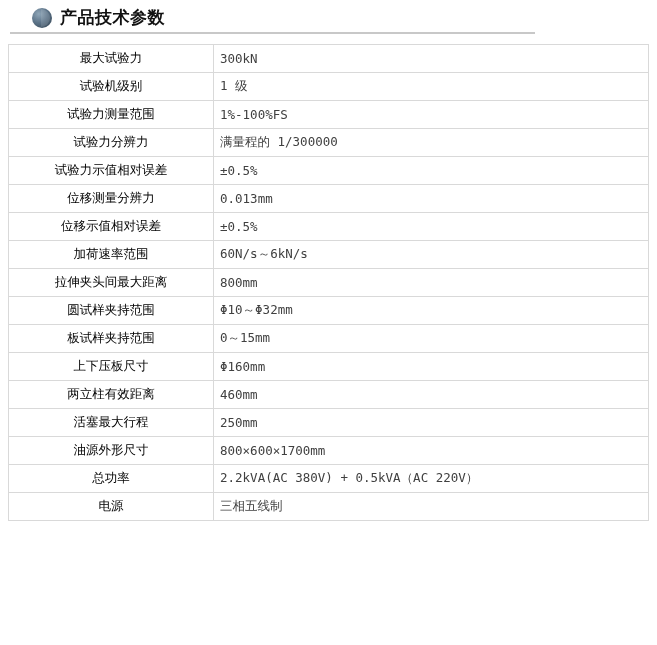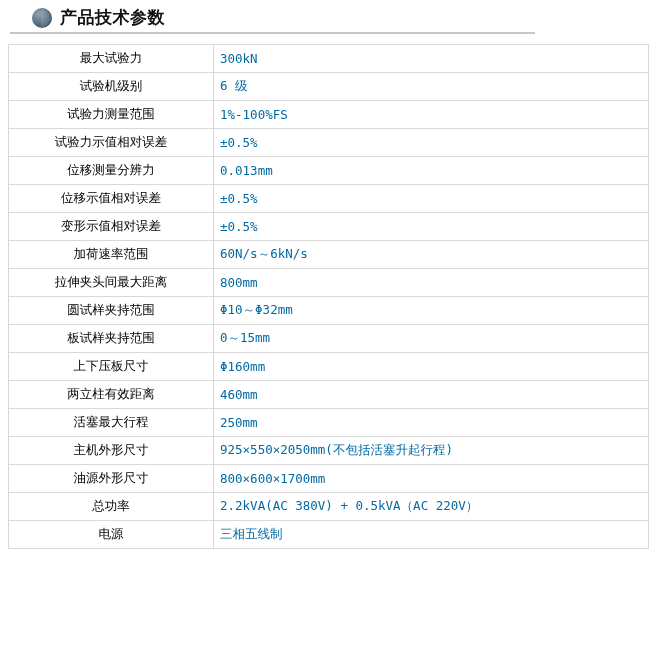--- a/index.html
+++ b/index.html
@@ -80,21 +80,21 @@
     width: 192px;
     text-align: center;
     font-family: "Liberation Sans", sans-serif;
     font-size: 12.5px;
     color: #000;
   }
   td.value {
     padding-left: 12px;
     font-family: "DejaVu Sans Mono", monospace;
     font-size: 11.5px;
-    color: #0369a1;
+    color: #404040;
     letter-spacing: 0px;
   }
 </style>
 </head>
 <body>
 
 <div class="page">
 
   <div class="header">
     <span class="header-icon">
@@ -105,40 +105,40 @@
 
   <div class="table-wrap">
     <table class="spec">
       <tbody>
         <tr>
           <td class="label">最大试验力</td>
           <td class="value">300kN</td>
         </tr>
         <tr>
           <td class="label">试验机级别</td>
-          <td class="value">6 级</td>
+          <td class="value">1 级</td>
         </tr>
         <tr>
           <td class="label">试验力测量范围</td>
           <td class="value">1%-100%FS</td>
+        </tr>
+        <tr>
+          <td class="label">试验力分辨力</td>
+          <td class="value">满量程的 1/300000</td>
         </tr>
         <tr>
           <td class="label">试验力示值相对误差</td>
           <td class="value">±0.5%</td>
         </tr>
         <tr>
           <td class="label">位移测量分辨力</td>
           <td class="value">0.013mm</td>
         </tr>
         <tr>
           <td class="label">位移示值相对误差</td>
-          <td class="value">±0.5%</td>
-        </tr>
-        <tr>
-          <td class="label">变形示值相对误差</td>
           <td class="value">±0.5%</td>
         </tr>
         <tr>
           <td class="label">加荷速率范围</td>
           <td class="value">60N/s～6kN/s</td>
         </tr>
         <tr>
           <td class="label">拉伸夹头间最大距离</td>
           <td class="value">800mm</td>
         </tr>
@@ -156,24 +156,20 @@
         </tr>
         <tr>
           <td class="label">两立柱有效距离</td>
           <td class="value">460mm</td>
         </tr>
         <tr>
           <td class="label">活塞最大行程</td>
           <td class="value">250mm</td>
         </tr>
         <tr>
-          <td class="label">主机外形尺寸</td>
-          <td class="value">925×550×2050mm(不包括活塞升起行程)</td>
-        </tr>
-        <tr>
           <td class="label">油源外形尺寸</td>
           <td class="value">800×600×1700mm</td>
         </tr>
         <tr>
           <td class="label">总功率</td>
           <td class="value">2.2kVA(AC 380V) + 0.5kVA（AC 220V）</td>
         </tr>
         <tr>
           <td class="label">电源</td>
           <td class="value">三相五线制</td>

